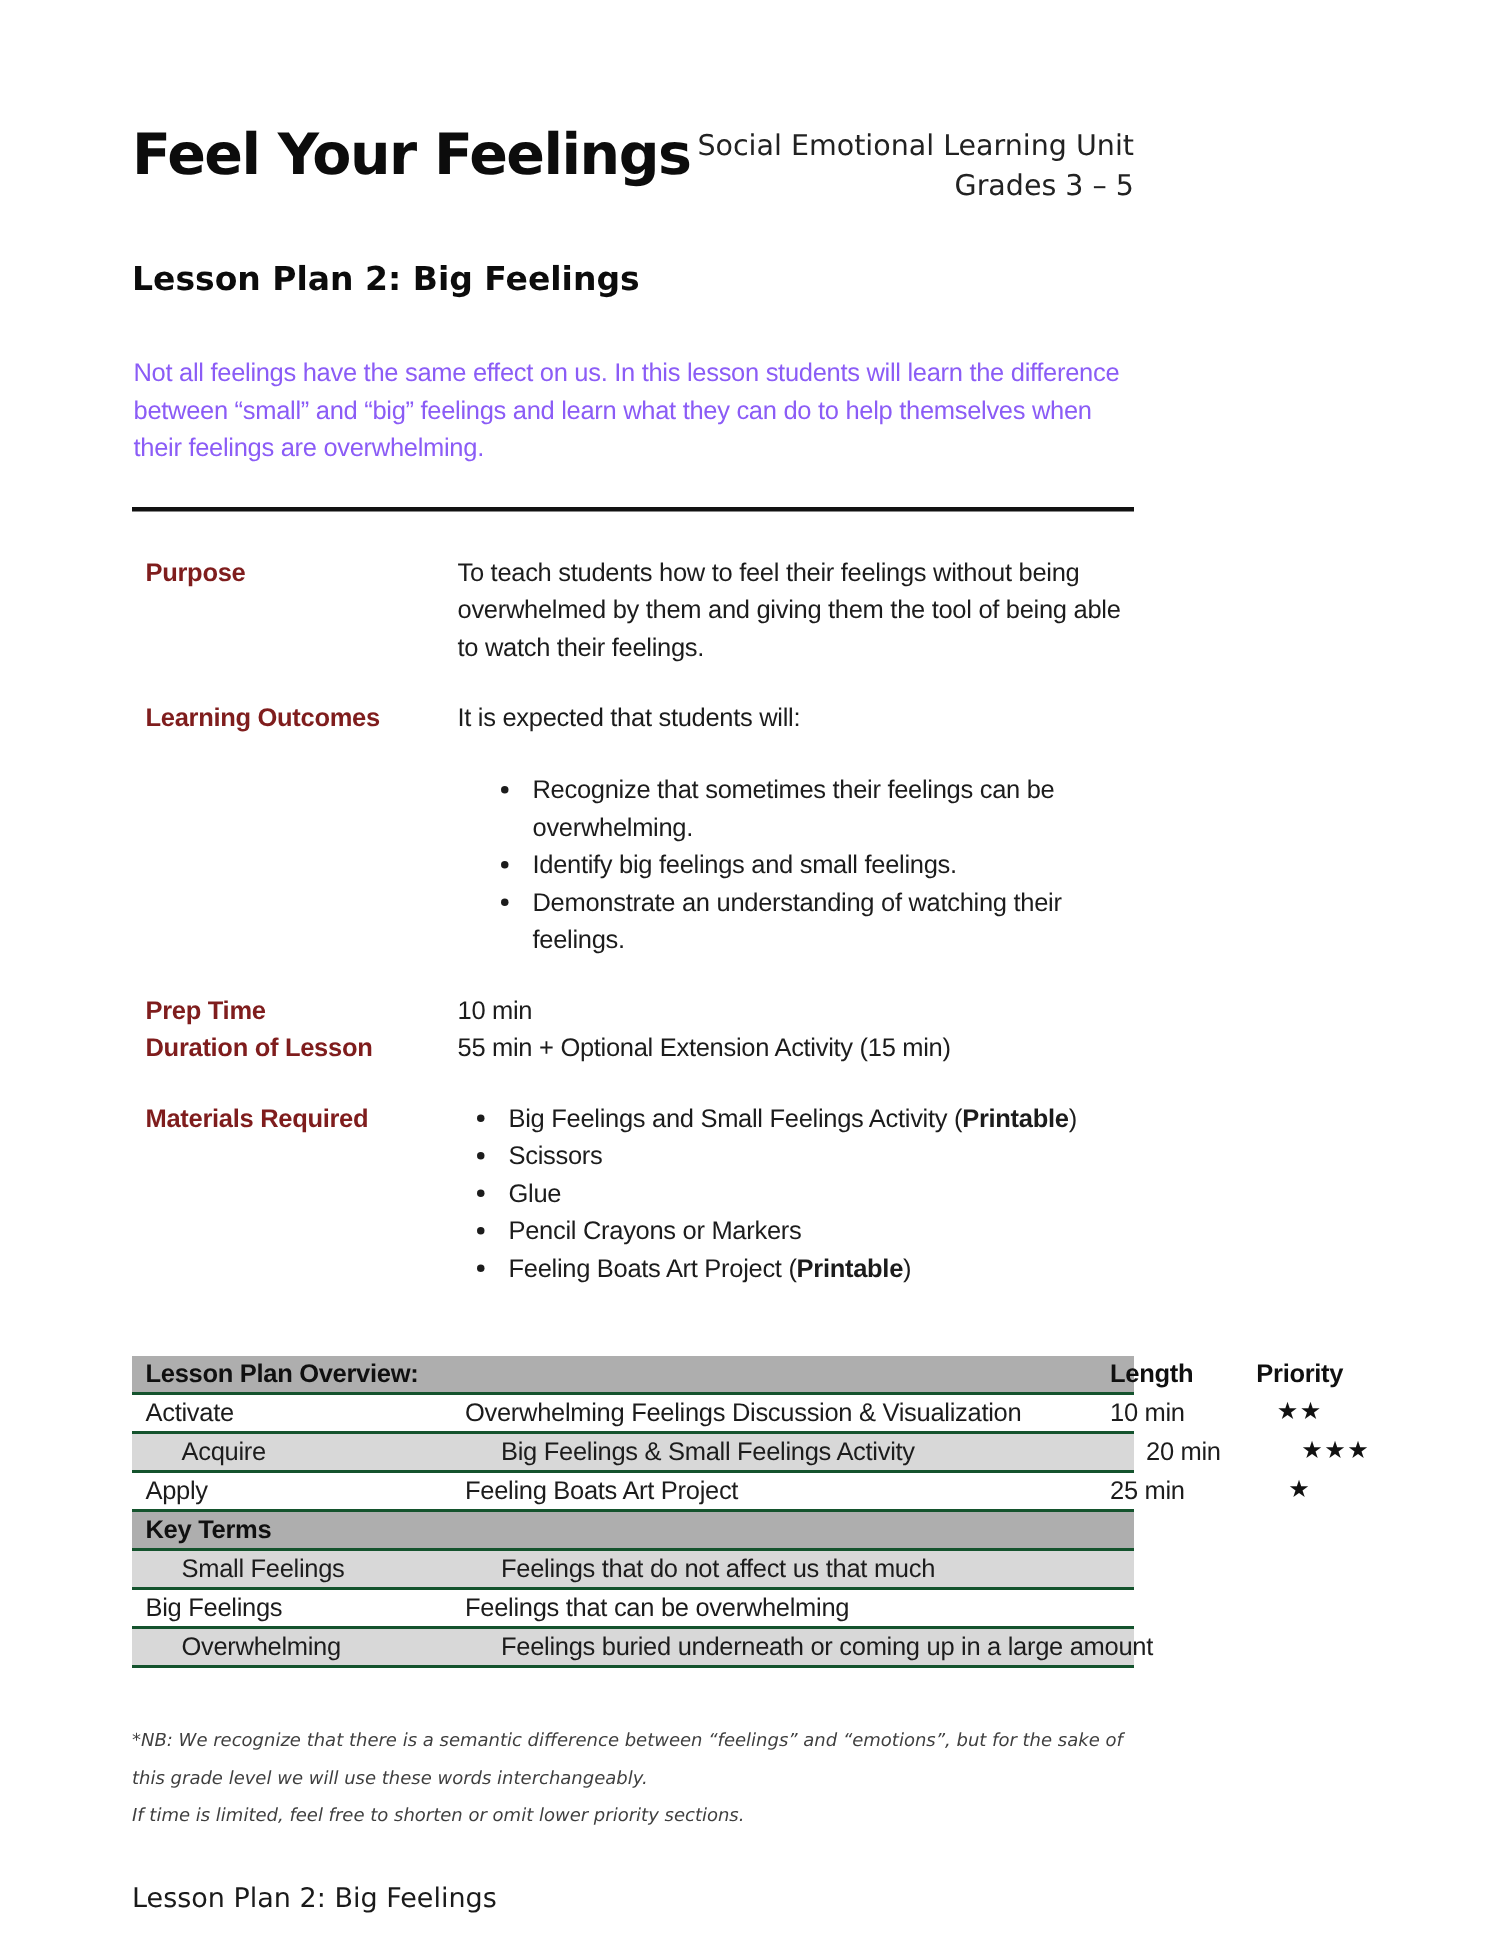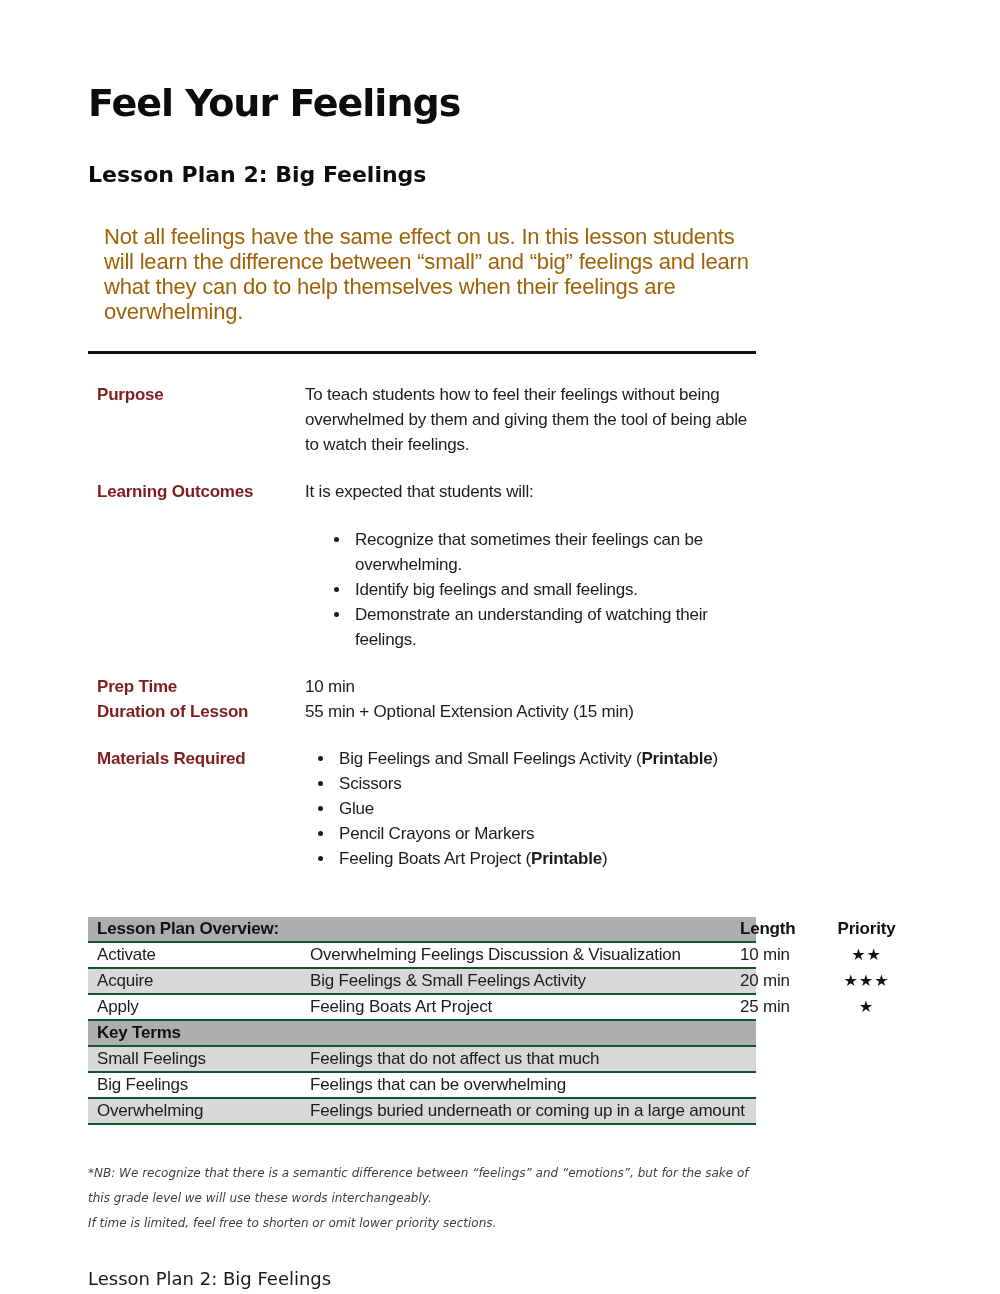--- a/index.html
+++ b/index.html
@@ -38,26 +38,26 @@
     margin: 36px 0 0 0;
     font-family: "DejaVu Sans", sans-serif;
     font-weight: 700;
     font-size: 22px;
     line-height: 26px;
     color: #0c0c0c;
   }
 
   
   .intro {
-    margin: 36px 0 0 16px;
-    font-size: 22px;
+    margin: 36px 0 0 1px;
+    font-size: 17px;
     line-height: 25px;
     letter-spacing: -0.2px;
     max-width: 800px;
-    color: #a16207;
+    color: #8b5cf6;
   }
 
   .rule {
     border: none;
     height: 3px;
     background: #111111;
     margin: 27px 0 0 0;
   }
 
   
@@ -93,21 +93,21 @@
     grid-template-columns: 222px 430px 88px 84px;
     border-bottom: 2px solid #14532d;
     line-height: 24px;
     align-items: center;
   }
   .trow > div { padding-top: 0px; padding-bottom: 0px; }
   .c1 { padding-left: 9px; }
   .c3 { }
   .c4 { text-align: center; padding-right: 7px; }
   .thead { background: #aeaeae; font-weight: 700; color: #101010; }
-  .alt { background: #d8d8d8; }
+  .alt { background: #d8d8d8; padding-left: 24px; }
   .span2 { grid-column: 1 / 3; }
   .span3 { grid-column: 2 / 5; }
   .span-all { grid-column: 1 / 5; }
   .stars { font-size: 16px; letter-spacing: 1px; color: #111111; }
 
   
   .notes {
     margin-top: 36px;
     font-family: "DejaVu Sans", sans-serif;
     font-style: italic;
@@ -126,20 +126,24 @@
     color: #1a1a1a;
   }
 </style>
 </head>
 <body>
 
 <div class="page">
 
   <header class="doc-header">
     <h1 class="doc-title">Feel Your Feelings</h1>
+    <div class="unit-info">
+      <div>Social Emotional Learning Unit</div>
+      <div>Grades 3 – 5</div>
+    </div>
   </header>
 
   <h2 class="lesson-title">Lesson Plan 2: Big Feelings</h2>
 
   <p class="intro">Not all feelings have the same effect on us. In this lesson students will learn the difference between “small” and “big” feelings and learn what they can do to help themselves when their feelings are overwhelming.</p>
 
   <hr class="rule">
 
   <section class="details">
 

